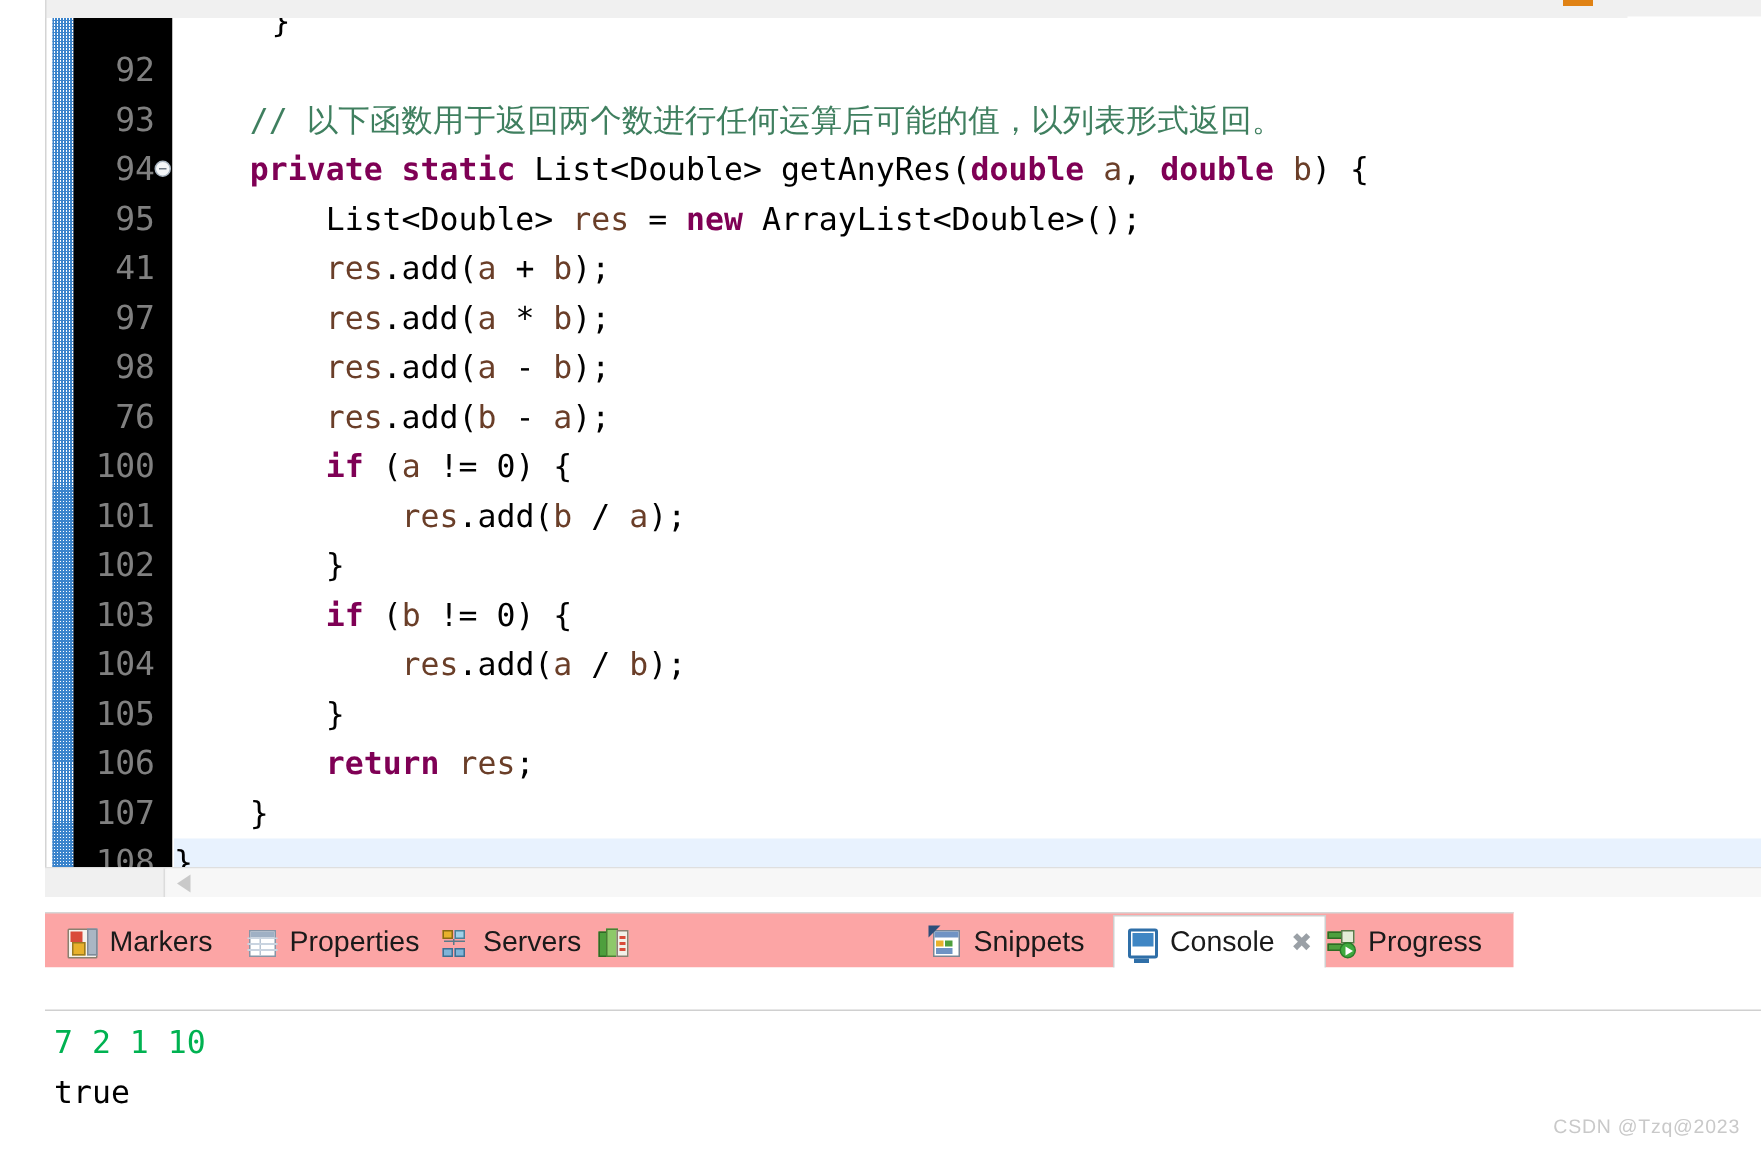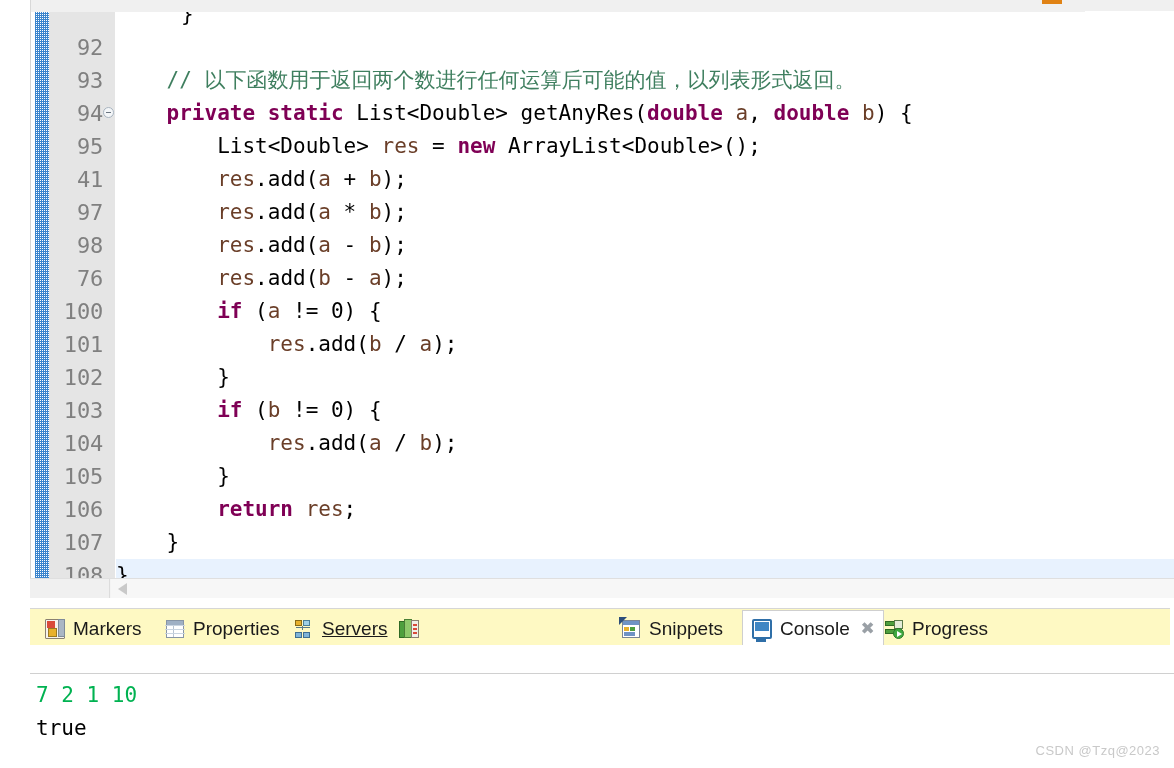--- a/index.html
+++ b/index.html
@@ -75,21 +75,21 @@
     background-image:
       repeating-linear-gradient(0deg,  #1a6fc4 0px, #1a6fc4 1px, transparent 1px, transparent 2px),
       repeating-linear-gradient(90deg, #1a6fc4 0px, #1a6fc4 1px, transparent 1px, transparent 2px);
     opacity: 0.85;
   }
 
   
   .gutter {
     position: absolute;
     left: 49px; top: 0; width: 66px; height: 568px;
-    background: #e5e5e5;
+    background: #000000;
   }
   .gutter .ln {
     position: absolute;
     right: 12px;
     width: 60px;
     text-align: right;
     color: #808080;
     font-family: "DejaVu Sans Mono", "Liberation Mono", monospace;
     font-size: 22px;
     line-height: 33px;
@@ -184,22 +184,22 @@
   
   .bottom-panel {
     position: absolute;
     left: 30px; top: 608px;
     width: 1144px; height: 160px;
     background: #ffffff;
   }
 
   .tabbar {
     position: absolute;
-    left: 0; top: 0; width: 1140px; height: 37px;
-    background: #fef9c3;
+    left: 0; top: 0; width: 979px; height: 37px;
+    background: #fca5a5;
     border-top: 1px solid #d6d6d6;
   }
   .tab {
     position: absolute;
     top: 2px; height: 35px;
     display: flex; align-items: center;
     padding: 0 8px;
     font-size: 19px;
     color: #1a1a1a;
     white-space: nowrap;
@@ -371,21 +371,21 @@
           </span>
           <span class="tab-label">Markers</span>
         </div>
         <div class="tab" style="left: 126px; width: 172px;">
           <span class="tab-icon">
             <span class="ico-props"></span>
             <span class="ico-props-rows"></span>
           </span>
           <span class="tab-label">Properties</span>
         </div>
-        <div class="tab" style="left: 255px; width: 138px; text-decoration: underline;">
+        <div class="tab" style="left: 255px; width: 138px;">
           <span class="tab-icon">
             <span class="ico-servers">
               <i class="s1"></i>
               <i class="s2"></i>
               <i class="bar"></i>
               <i class="stem"></i>
               <i class="s3"></i>
               <i class="s4"></i>
             </span>
           </span>

